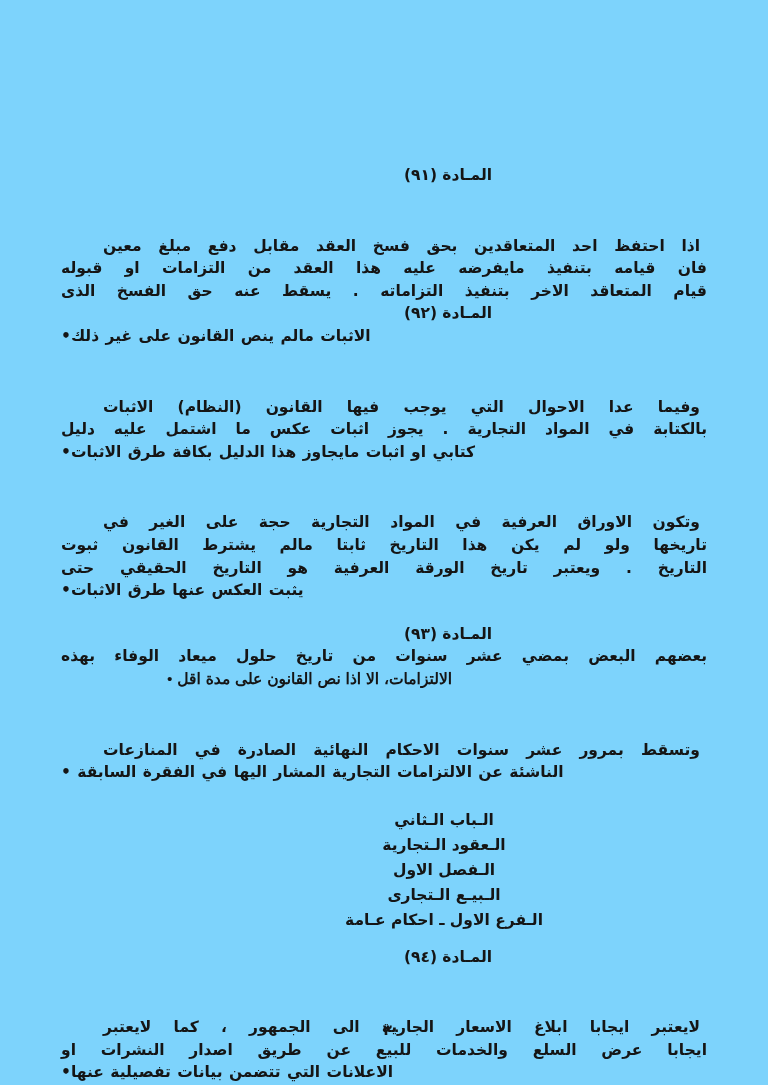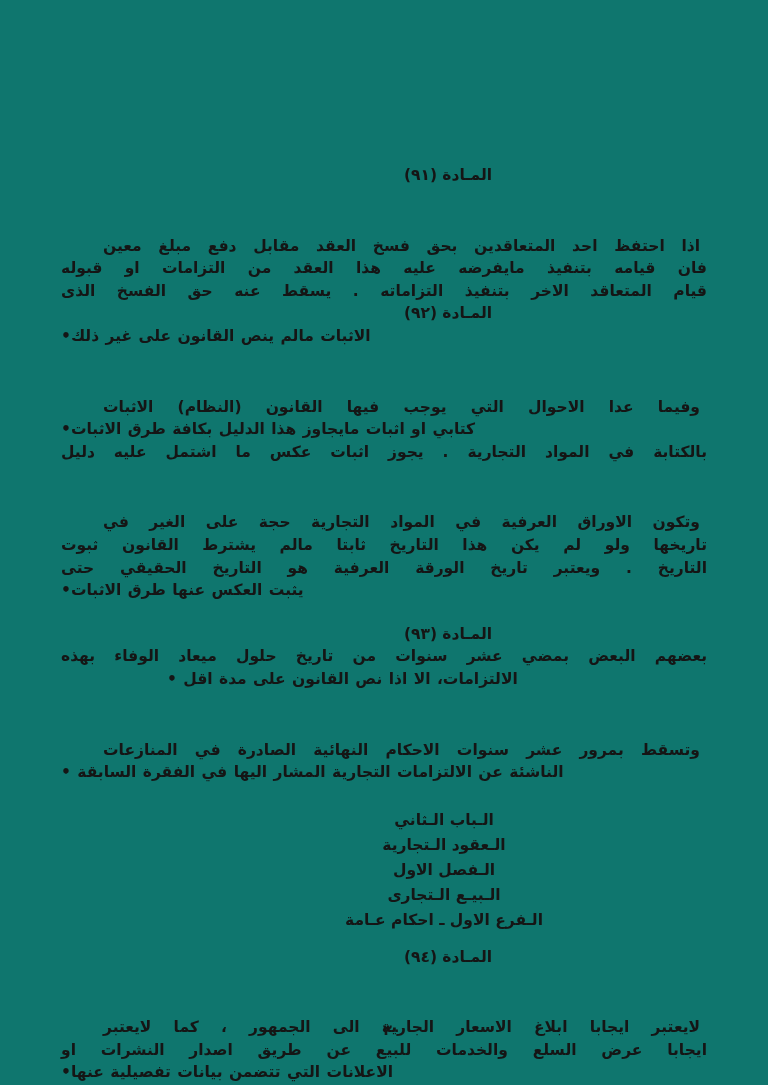--- a/index.html
+++ b/index.html
@@ -4,21 +4,21 @@
 <style>
   html, body {
     margin: 0;
     padding: 0;
     background: #ffffff;
   }
   .page {
     position: relative;
     width: 768px;
     height: 1085px;
-    background: #0f766e;
+    background: #7dd3fc;
     overflow: hidden;
     direction: rtl;
     font-family: "DejaVu Sans", sans-serif;
     font-weight: 700;
     color: #151515;
   }
   .content {
     position: absolute;
     top: 164px;
     right: 61px;
@@ -47,20 +47,21 @@
   }
   
   .ln.end-l {
     text-align-last: left;
     padding-left: 0;
   }
   
   .ln.end-ml {
     text-align-last: left;
     padding-left: 106px;
+    font-family: Liberation Serif, serif;
   }
   
   .art-h {
     position: relative;
     left: 64px;
     text-align: center;
     text-align-last: center;
   }
   .gap-lg { margin-top: 21px; }
   .gap-md { margin-top: 13px; }
@@ -93,22 +94,22 @@
   <div class="content">
 
     <div class="art-h">المـادة (٩١)</div>
     <div class="ln first">اذا احتفظ احد المتعاقدين بحق فسخ العقد مقابل دفع مبلغ معين</div>
     <div class="ln">فان قيامه بتنفيذ مايفرضه عليه هذا العقد من التزامات او قبوله</div>
     <div class="ln">قيام المتعاقد الاخر بتنفيذ التزاماته . يسقط عنه حق الفسخ الذى</div>
 
     <div class="art-h">المـادة (٩٢)</div>
     <div class="ln end-l">الاثبات مالم ينص القانون على غير ذلك•</div>
     <div class="ln first">وفيما عدا الاحوال التي يوجب فيها القانون (النظام) الاثبات</div>
+    <div class="ln">بالكتابة في المواد التجارية . يجوز اثبات عكس ما اشتمل عليه دليل</div>
     <div class="ln end-l">كتابي او اثبات مايجاوز هذا الدليل بكافة طرق الاثبات•</div>
-    <div class="ln">بالكتابة في المواد التجارية . يجوز اثبات عكس ما اشتمل عليه دليل</div>
     <div class="ln first">وتكون الاوراق العرفية في المواد التجارية حجة على الغير في</div>
     <div class="ln">تاريخها ولو لم يكن هذا التاريخ ثابتا مالم يشترط القانون ثبوت</div>
     <div class="ln">التاريخ . ويعتبر تاريخ الورقة العرفية هو التاريخ الحقيقي حتى</div>
     <div class="ln end-l">يثبت العكس عنها طرق الاثبات•</div>
 
     <div class="art-h gap-lg">المـادة (٩٣)</div>
     <div class="ln">بعضهم البعض بمضي عشر سنوات من تاريخ حلول ميعاد الوفاء بهذه</div>
     <div class="ln end-ml">الالتزامات، الا اذا نص القانون على مدة اقل •</div>
     <div class="ln first">وتسقط بمرور عشر سنوات الاحكام النهائية الصادرة في المنازعات</div>
     <div class="ln end-l">الناشئة عن الالتزامات التجارية المشار اليها في الفقرة السابقة •</div>

